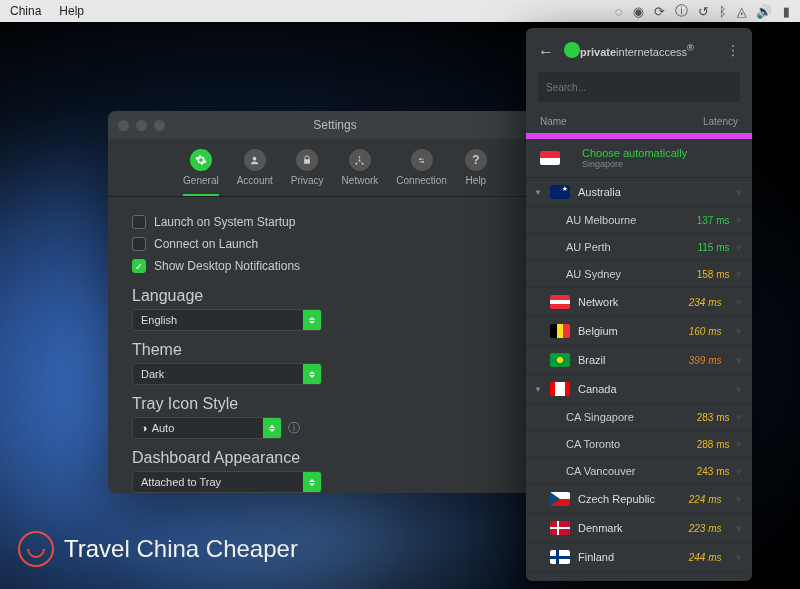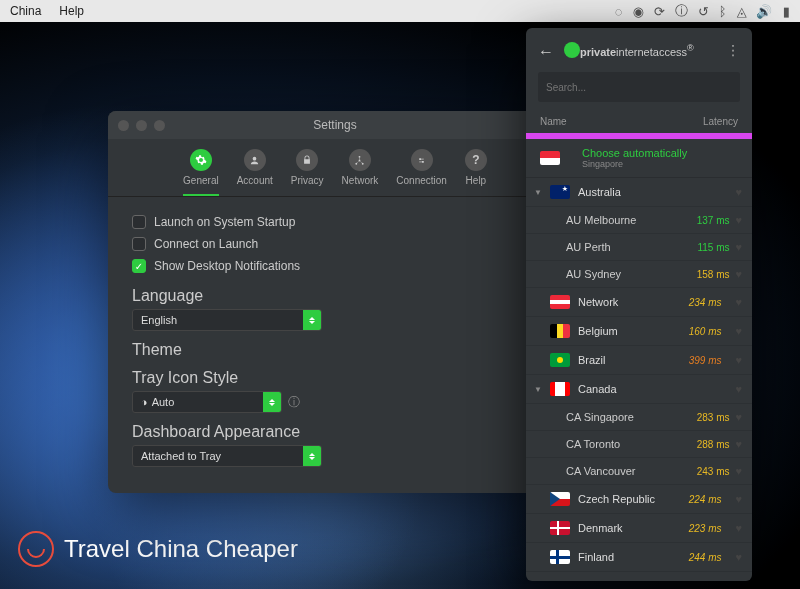--- a/index.html
+++ b/index.html
@@ -208,20 +208,24 @@
       <span>Show Desktop Notifications</span>
     </div>
 
     <div class="field-label">Language</div>
     <div class="select full">
       <span>English</span>
       <div class="select-handle"></div>
     </div>
 
     <div class="field-label">Theme</div>
+    <div class="select full">
+      <span>Dark</span>
+      <div class="select-handle"></div>
+    </div>
 
     <div class="field-label">Tray Icon Style</div>
     <div class="select-row">
       <div class="select">
         <span style="margin-right:4px">◑</span>
         <span>Auto</span>
         <div class="select-handle"></div>
       </div>
       <span class="info-icon">ⓘ</span>
     </div>

